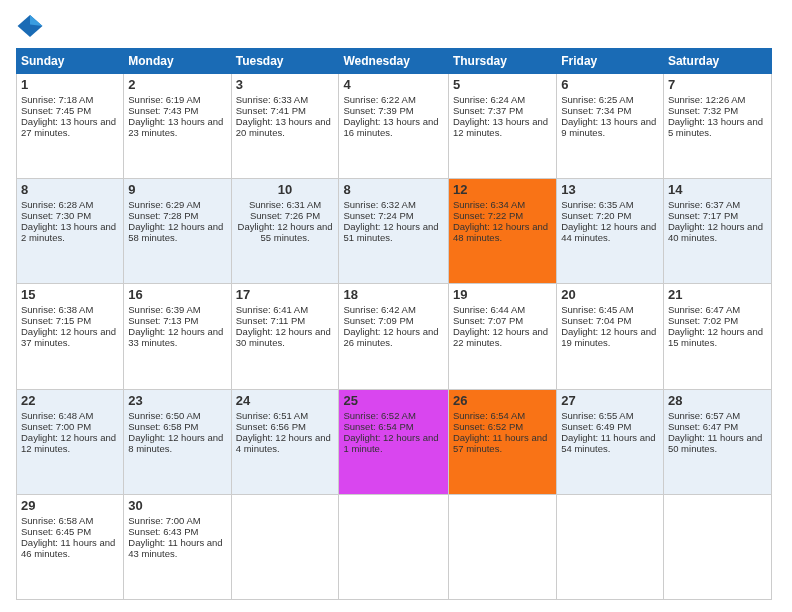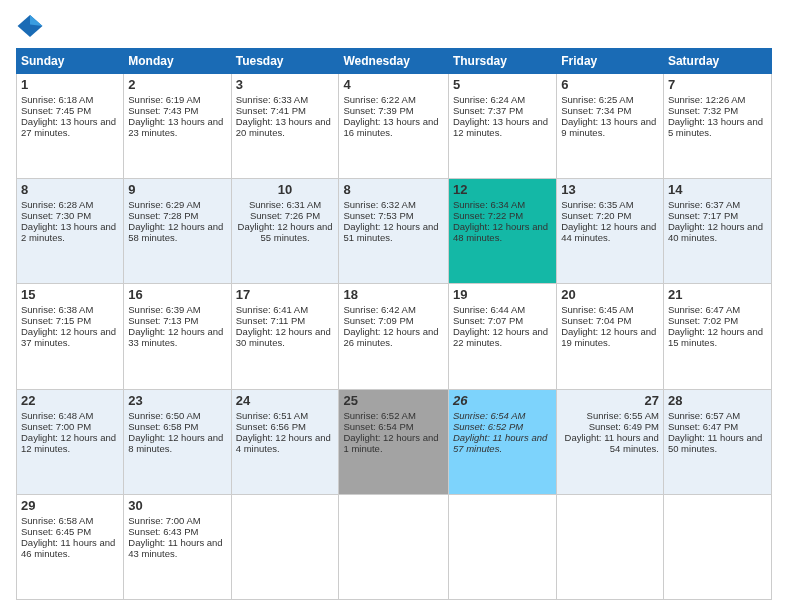--- a/index.html
+++ b/index.html
@@ -131,21 +131,21 @@
           <th>Wednesday</th>
           <th>Thursday</th>
           <th>Friday</th>
           <th>Saturday</th>
         </tr>
     </thead>
     <tbody id="calendar-body">
         <tr>
           <td>
             <span class="day-num">1</span>
-            <div>Sunrise: 6:18 AM</div>
+            <div>Sunrise: 7:18 AM</div>
             <div>Sunset: 7:45 PM</div>
             <div>Daylight: 13 hours and 27 minutes.</div>
           </td>
           <td>
             <span class="day-num">2</span>
             <div>Sunrise: 6:19 AM</div>
             <div>Sunset: 7:43 PM</div>
             <div>Daylight: 13 hours and 23 minutes.</div>
           </td>
           <td>
@@ -194,24 +194,24 @@
           </td>
           <td style="background: rgb(232, 240, 248); text-align: center;">
             <span class="day-num">10</span>
             <div>Sunrise: 6:31 AM</div>
             <div>Sunset: 7:26 PM</div>
             <div>Daylight: 12 hours and 55 minutes.</div>
           </td>
           <td style="background: rgb(232, 240, 248);">
             <span class="day-num">8</span>
             <div>Sunrise: 6:32 AM</div>
-            <div>Sunset: 7:53 PM</div>
+            <div>Sunset: 7:24 PM</div>
             <div>Daylight: 12 hours and 51 minutes.</div>
           </td>
-          <td style="background: #14b8a6;">
+          <td style="background: #f97316;">
             <span class="day-num">12</span>
             <div>Sunrise: 6:34 AM</div>
             <div>Sunset: 7:22 PM</div>
             <div>Daylight: 12 hours and 48 minutes.</div>
           </td>
           <td style="background: rgb(232, 240, 248);">
             <span class="day-num">13</span>
             <div>Sunrise: 6:35 AM</div>
             <div>Sunset: 7:20 PM</div>
             <div>Daylight: 12 hours and 44 minutes.</div>
@@ -279,33 +279,33 @@
             <div>Sunrise: 6:50 AM</div>
             <div>Sunset: 6:58 PM</div>
             <div>Daylight: 12 hours and 8 minutes.</div>
           </td>
           <td style="background: rgb(232, 240, 248);">
             <span class="day-num">24</span>
             <div>Sunrise: 6:51 AM</div>
             <div>Sunset: 6:56 PM</div>
             <div>Daylight: 12 hours and 4 minutes.</div>
           </td>
-          <td style="background: #a3a3a3;">
+          <td style="background: #d946ef;">
             <span class="day-num">25</span>
             <div>Sunrise: 6:52 AM</div>
             <div>Sunset: 6:54 PM</div>
             <div>Daylight: 12 hours and 1 minute.</div>
           </td>
-          <td style="background: #7dd3fc; font-style: italic;">
+          <td style="background: #f97316;">
             <span class="day-num">26</span>
             <div>Sunrise: 6:54 AM</div>
             <div>Sunset: 6:52 PM</div>
             <div>Daylight: 11 hours and 57 minutes.</div>
           </td>
-          <td style="background: rgb(232, 240, 248); text-align: right;">
+          <td style="background: rgb(232, 240, 248);">
             <span class="day-num">27</span>
             <div>Sunrise: 6:55 AM</div>
             <div>Sunset: 6:49 PM</div>
             <div>Daylight: 11 hours and 54 minutes.</div>
           </td>
           <td style="background: rgb(232, 240, 248);">
             <span class="day-num">28</span>
             <div>Sunrise: 6:57 AM</div>
             <div>Sunset: 6:47 PM</div>
             <div>Daylight: 11 hours and 50 minutes.</div>

